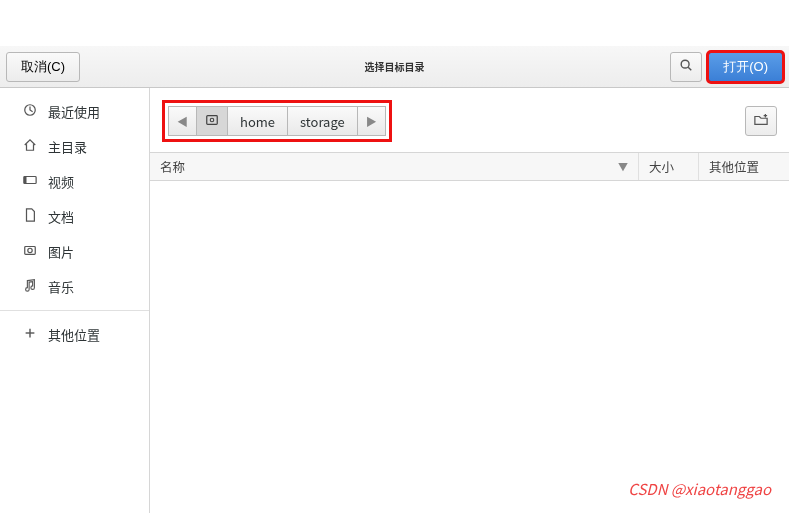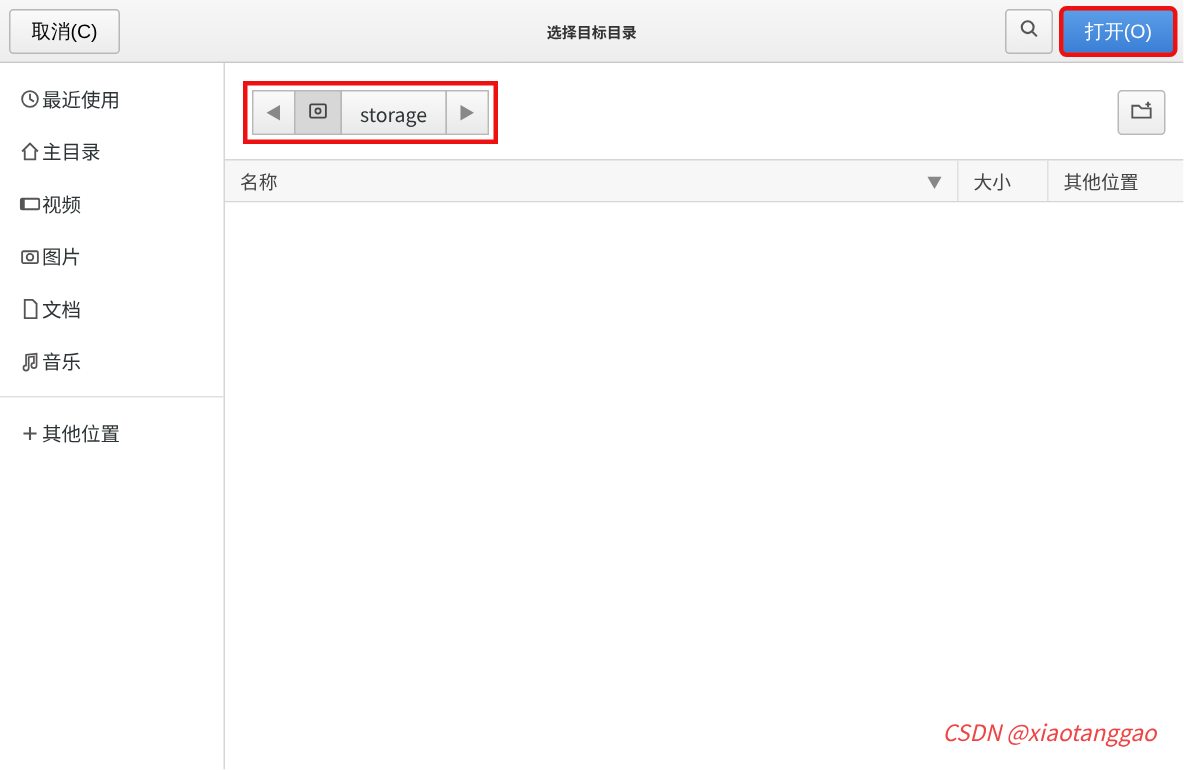--- a/index.html
+++ b/index.html
@@ -1,30 +1,30 @@
 <!DOCTYPE html>
 <html><head>
 <meta charset="utf-8">
 <style>
 * { box-sizing: border-box; margin: 0; padding: 0; }
 body { font-family: "Noto Sans CJK SC", "WenQuanYi Micro Hei", sans-serif; font-size: 13px; color: #2e3436; background: #fff; width: 789px; height: 513px; overflow: hidden; position: relative; }
 
 
-.header { height: 42px; background: linear-gradient(#f7f7f7, #ededed); border-bottom: 1px solid #c8c8c8; display: flex; align-items: center; padding: 0 6px; }
+.header { height: 42px; background: linear-gradient(#f7f7f7, #ededed); border-bottom: 1px solid #c8c8c8; display: flex; align-items: center; padding: 0 6px; margin-top: 46px; }
 .btn { height: 30px; display: inline-flex; align-items: center; justify-content: center; padding: 0 14px; background: linear-gradient(#fafafa, #ececec); border: 1px solid #b8b8b8; border-radius: 3px; font-size: 13px; cursor: pointer; }
 .btn-icon { padding: 0 8px; min-width: 32px; }
 .btn-primary { background: linear-gradient(#5a9de8, #3b7fd6); border-color: #2a5fa0; color: #fff; }
 .spacer { flex: 1; }
 .title { position: absolute; left: 50%; transform: translateX(-50%); font-weight: bold; font-size: 10px; color: #333; }
 .highlight-red { outline: 3px solid #e11; outline-offset: -1px; }
 
 
 .body { display: flex; height: calc(100% - 42px); }
 .sidebar { width: 150px; background: #fff; border-right: 1px solid #d6d6d6; padding-top: 6px; }
-.side-item { display: flex; align-items: center; padding: 8px 12px; cursor: pointer; color: #2e3436; }
+.side-item { display: flex; gap: 10px; padding: 8px 22px; cursor: pointer; color: #2e3436; }
 .side-icon { width: 16px; height: 16px; display: inline-flex; align-items: center; justify-content: center; color: #555; }
 .divider { height: 1px; background: #e0e0e0; margin: 6px 0; }
 
 
 .main { flex: 1; display: flex; flex-direction: column; background: #fff; }
 .path-row { display: flex; align-items: center; padding: 12px 12px 10px 12px; gap: 8px; }
 .pathbar { display: flex; border: 3px solid #e11; padding: 3px; }
 .path-btn { height: 30px; min-width: 28px; padding: 0 12px; display: inline-flex; align-items: center; justify-content: center; background: linear-gradient(#fafafa, #e9e9e9); border: 1px solid #b8b8b8; margin-left: -1px; cursor: pointer; font-size: 13px; }
 .path-btn:first-child { margin-left: 0; }
 .path-btn.narrow { padding: 0 8px; min-width: 24px; }
@@ -87,33 +87,33 @@
           <svg viewBox="0 0 16 16" fill="#555">
             <rect x="1" y="4" width="14" height="8" rx="1" fill="none" stroke="#555" stroke-width="1.4"></rect>
             <rect x="1" y="4" width="3" height="8" fill="#555"></rect>
           </svg>
         </span>
       <span>视频</span>
     </div>
     <div class="side-item">
       <span class="side-icon">
           <svg viewBox="0 0 16 16" fill="none" stroke="#555" stroke-width="1.4">
+            <path d="M4 1 H10 L13 4 V15 H4 Z"></path>
+          </svg>
+        </span>
+      <span>文档</span>
+    </div>
+    <div class="side-item">
+      <span class="side-icon">
+          <svg viewBox="0 0 16 16" fill="none" stroke="#555" stroke-width="1.4">
             <rect x="2" y="4" width="12" height="9" rx="1"></rect>
             <circle cx="8" cy="8.5" r="2.5"></circle>
           </svg>
         </span>
       <span>图片</span>
-    </div>
-    <div class="side-item">
-      <span class="side-icon">
-          <svg viewBox="0 0 16 16" fill="none" stroke="#555" stroke-width="1.4">
-            <path d="M4 1 H10 L13 4 V15 H4 Z"></path>
-          </svg>
-        </span>
-      <span>文档</span>
     </div>
     <div class="side-item">
       <span class="side-icon">
           <svg viewBox="0 0 16 16" fill="#555">
             <path d="M5 3 L13 2 V11 A2 2 0 1 1 11 9 V4.2 L7 4.7 V13 A2 2 0 1 1 5 11 Z" fill="none" stroke="#555" stroke-width="1.3"></path>
           </svg>
         </span>
       <span>音乐</span>
     </div>
     <div class="divider"></div>
@@ -133,20 +133,21 @@
       <div class="pathbar">
         <div class="path-btn narrow">
           <span style="font-size:11px;color:#888">◀</span>
         </div>
         <div class="path-btn narrow active">
           <span><svg viewBox="0 0 16 16" fill="#444">
                 <rect x="2" y="3" width="12" height="10" rx="1" fill="none" stroke="#444" stroke-width="1.4"></rect>
                 <circle cx="8" cy="8" r="2" fill="none" stroke="#444" stroke-width="1.3"></circle>
               </svg></span>
         </div>
+        <div class="path-btn">home</div>
         <div class="path-btn">storage</div>
         <div class="path-btn narrow">
           <span style="font-size:11px;color:#888">▶</span>
         </div>
       </div>
       <button class="btn btn-icon new-folder">
         <span><svg viewBox="0 0 16 16" fill="none" stroke="#555" stroke-width="1.4">
               <path d="M1 4 H6 L8 6 H15 V13 H1 Z"></path>
               <line x1="11" y1="3" x2="15" y2="3"></line>
               <line x1="13" y1="1" x2="13" y2="5"></line>

